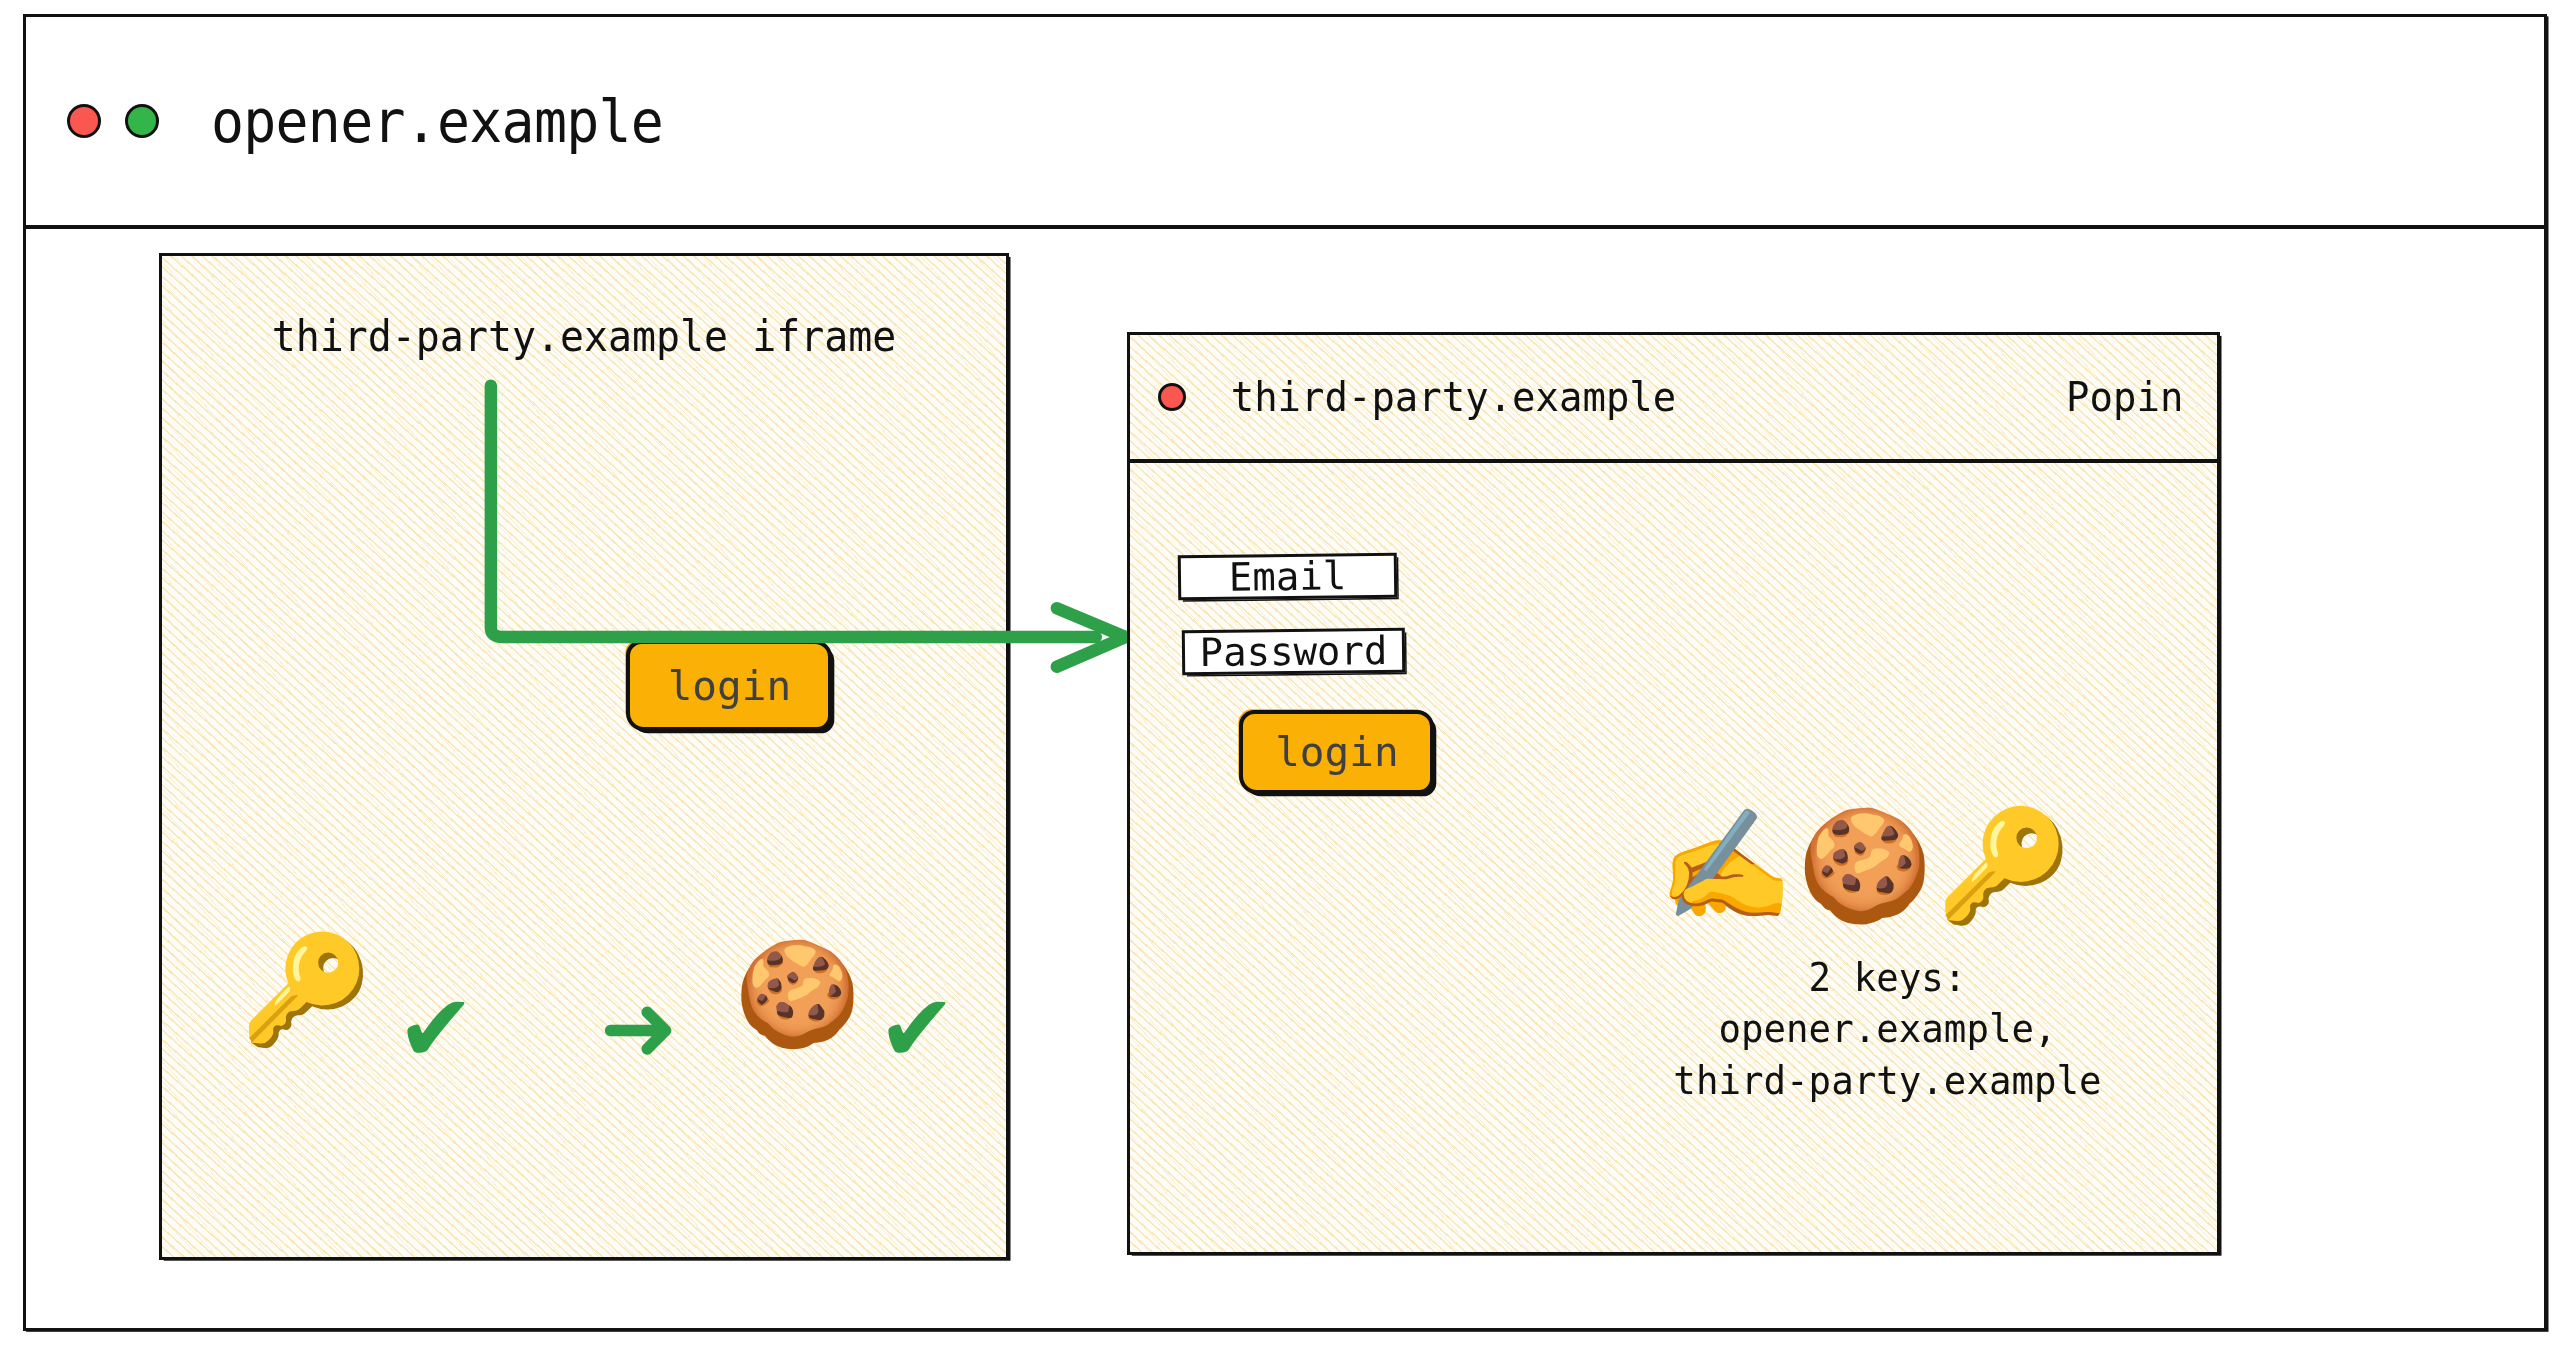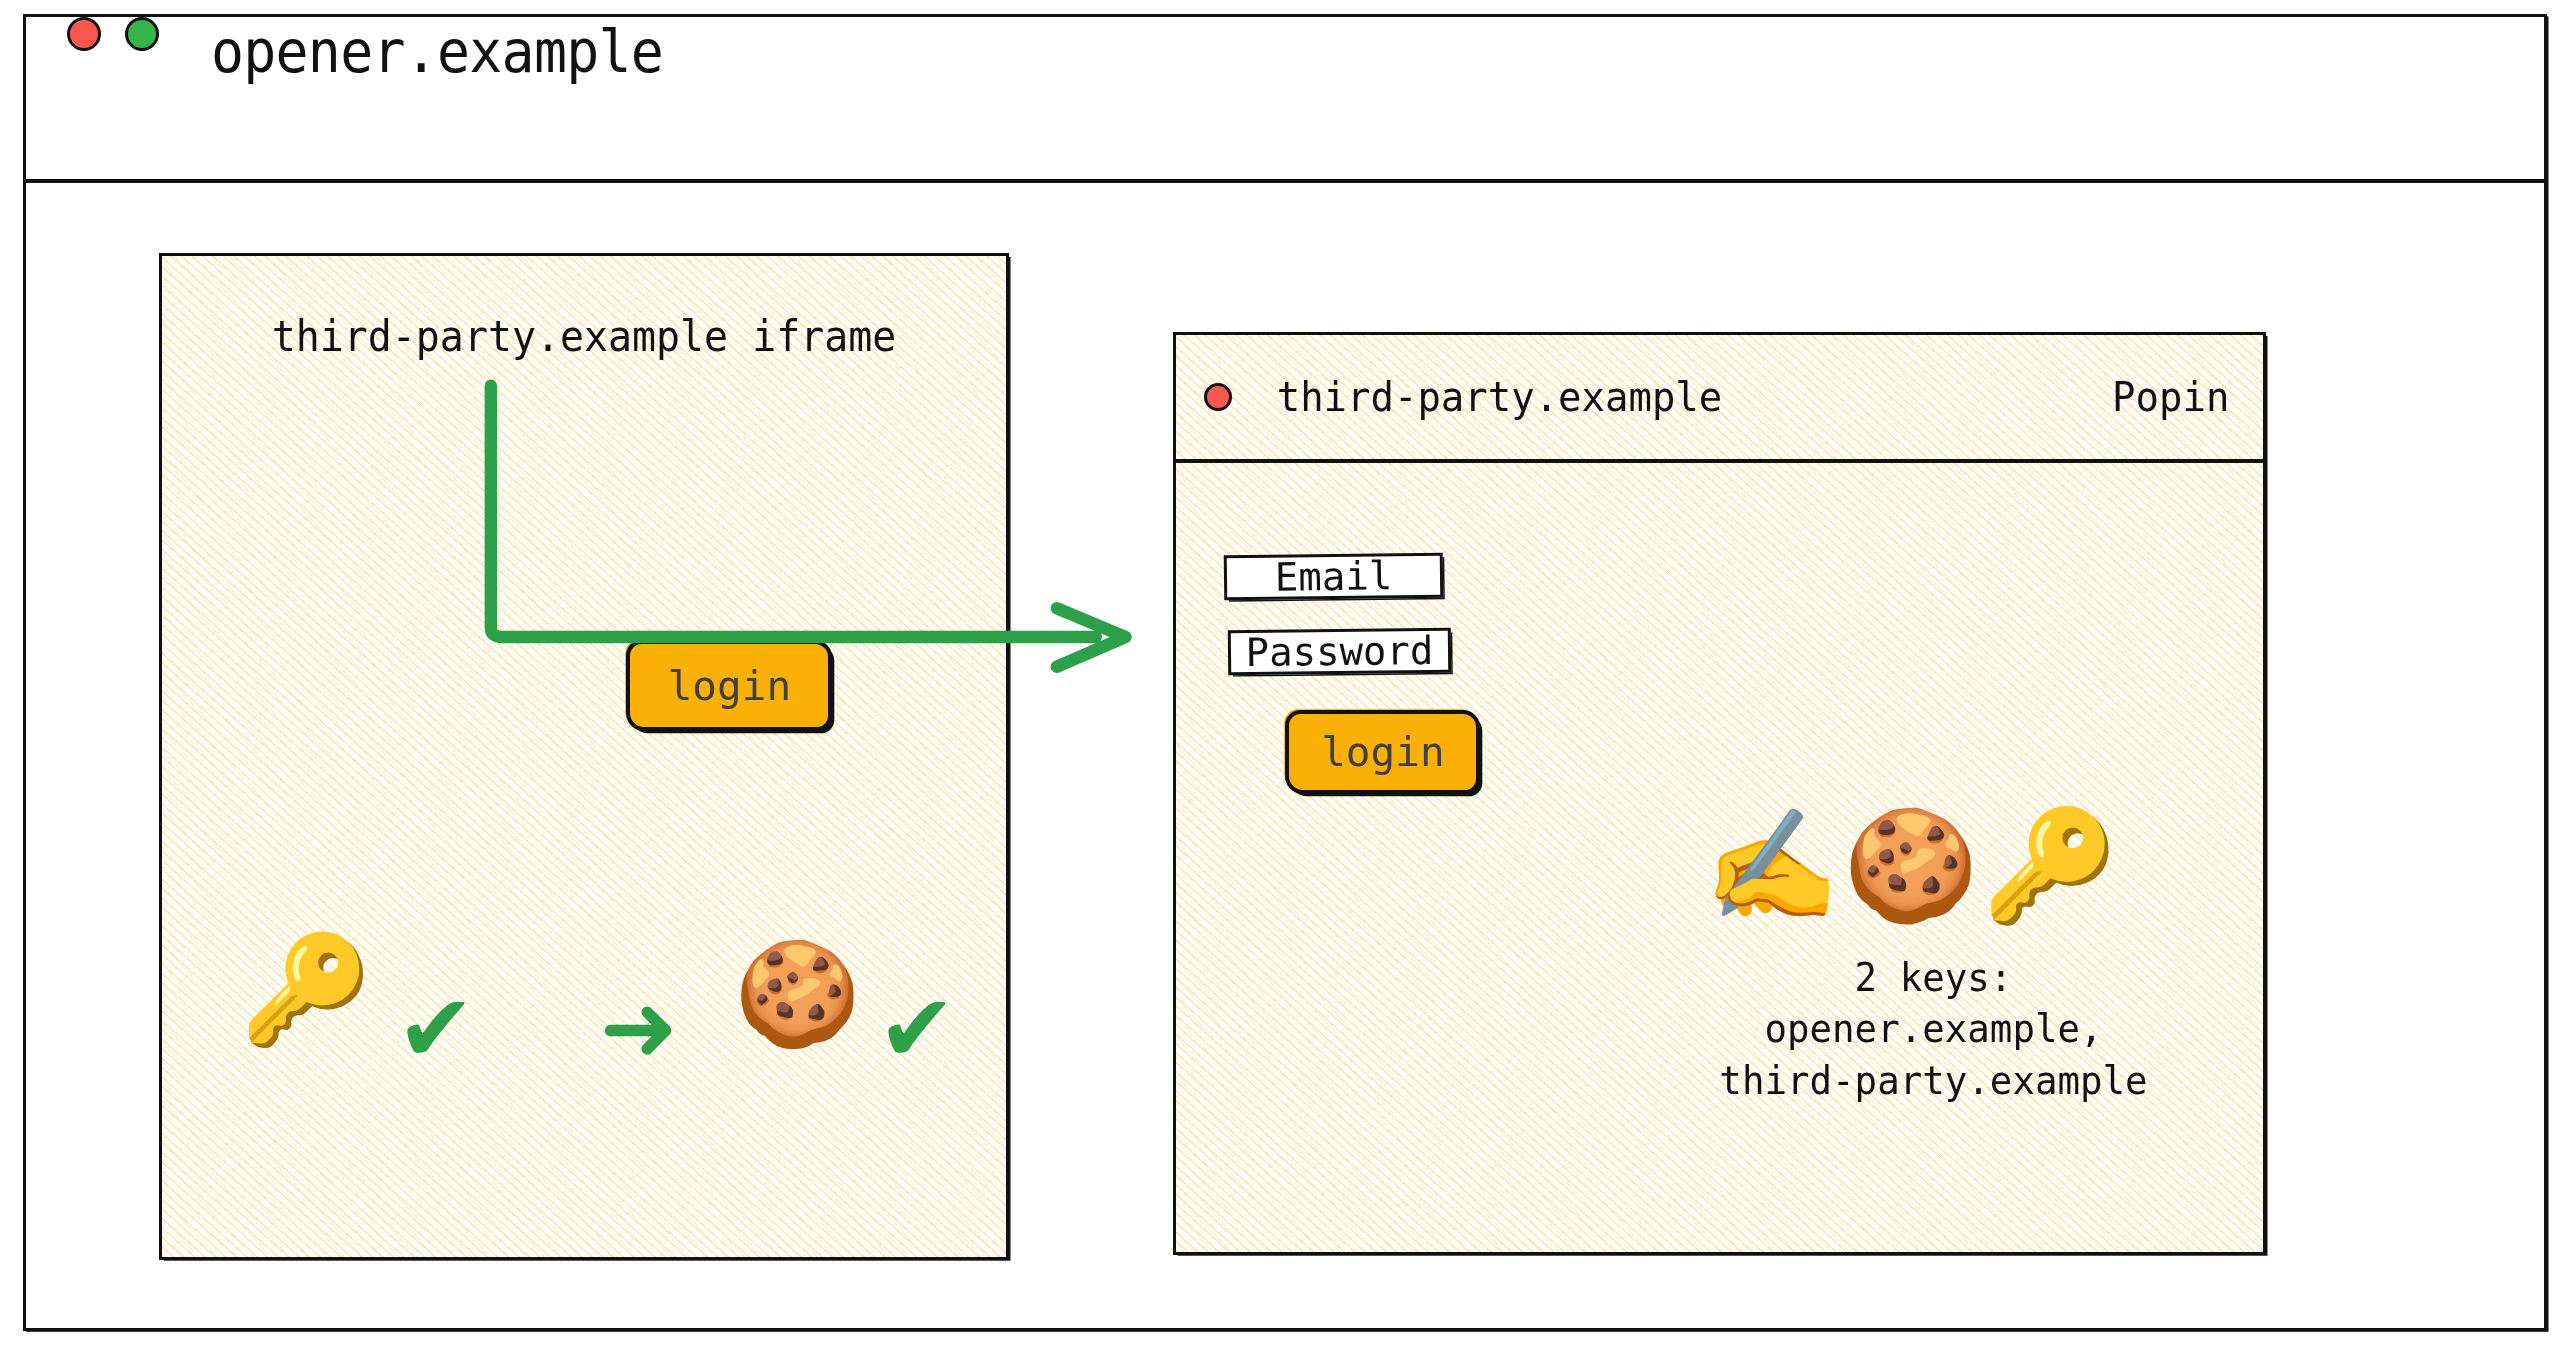--- a/index.html
+++ b/index.html
@@ -10,23 +10,23 @@
 
   
   #browser-window{
     position:absolute;left:23.4px;top:14px;width:2524px;height:1317px;
     background:#ffffff;
     border:3.9px solid #111111;
     box-sizing:border-box;
     box-shadow:2.3px 1.6px 0 -0.8px #111111;
   }
   #window-titlebar{
-    position:absolute;left:0;top:0;width:100%;height:166px;
+    position:absolute;left:0;top:0;width:100%;height:212px;
     border-bottom:4.7px solid #111111;box-sizing:border-box;
-    display:flex;align-items:flex-start;
+    display:flex;align-items:center;
   }
   .dot{
     width:34px;height:34px;border-radius:50%;
     border:3.9px solid #111111;box-sizing:border-box;flex:0 0 auto;
   }
   #dot-red{background:#f9574f;margin-left:41px;}
   #dot-green{background:#33b54a;margin-left:23.4px;}
   #window-title{
     margin-left:52px;font-size:59px;letter-spacing:-0.8px;color:#111111;
     white-space:nowrap;font-stretch:condensed;transform:scaleX(.93);transform-origin:left center;
@@ -85,21 +85,20 @@
     font-family:"DejaVu Sans","Liberation Sans",sans-serif;}
   #panel-cookie{left:572px;top:687px;font-size:102px;}
   #panel-check2{left:715px;top:726px;font-size:94px;color:#2fa04a;
     font-family:"DejaVu Sans","Liberation Sans",sans-serif;}
 
   
   #popup-window{
     position:absolute;left:1101px;top:315px;width:1093px;height:923px;
     border:3.9px solid #111111;box-sizing:border-box;
     box-shadow:3.1px 2.3px 0 -1.6px #111111;
-    margin-left:46px;
   }
   #popup-titlebar{
     position:absolute;left:0;top:0;width:100%;height:128px;
     border-bottom:4.7px solid #111111;box-sizing:border-box;
     display:flex;align-items:center;
   }
   #popup-dot{
     width:28px;height:28px;border-radius:50%;background:#f9574f;
     border:3.9px solid #111111;box-sizing:border-box;margin-left:28px;flex:0 0 auto;
   }

